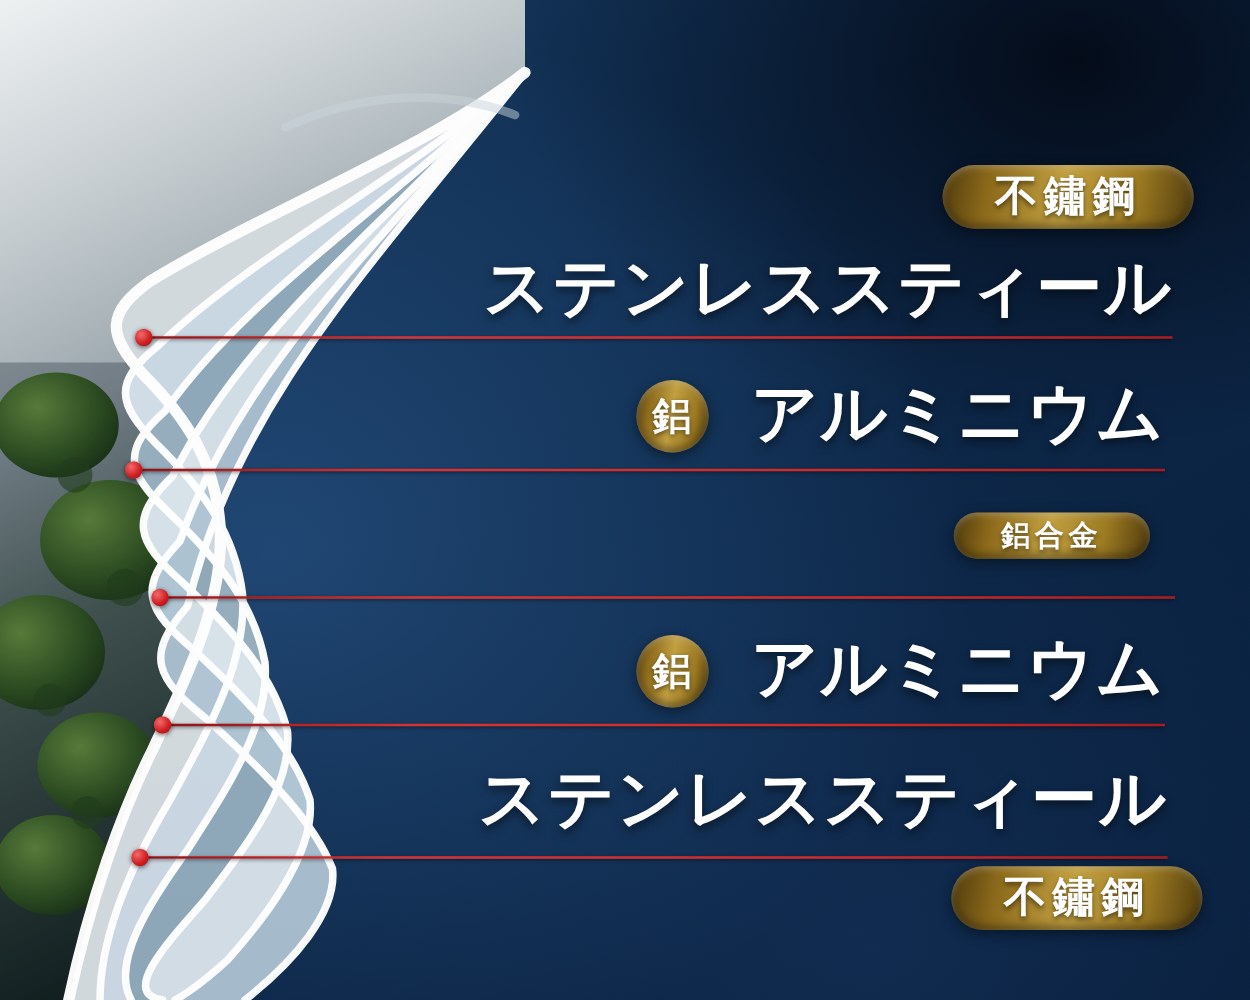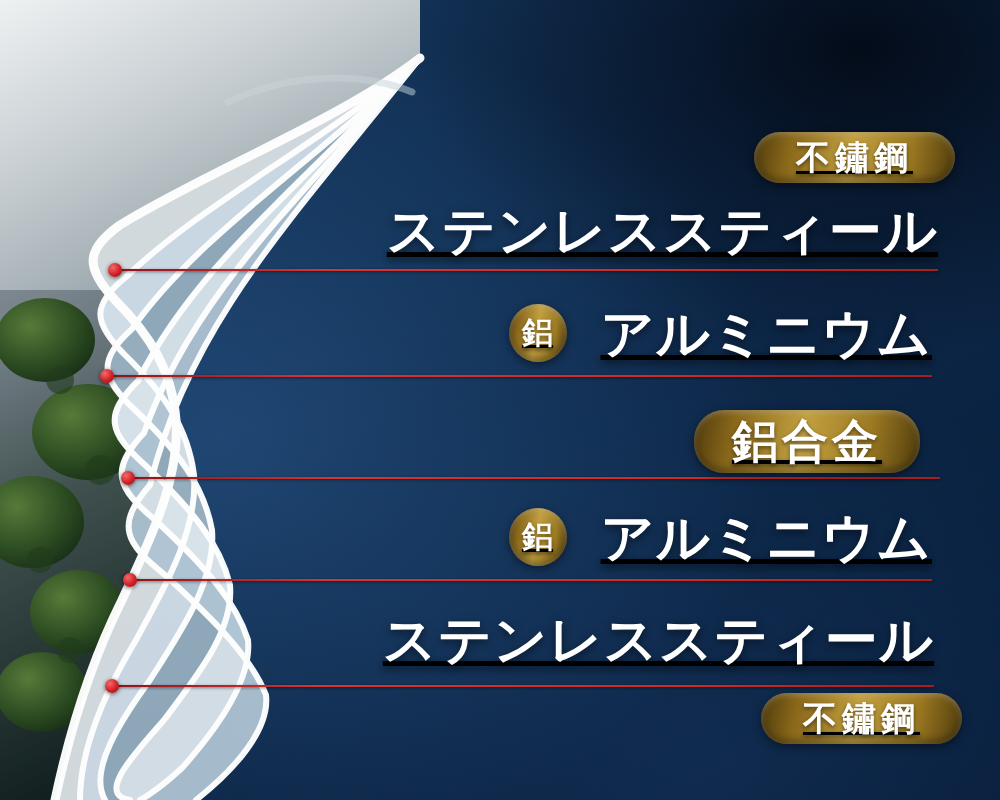--- a/index.html
+++ b/index.html
@@ -18,40 +18,40 @@
   .callout-line{
     position:absolute;height:2px;z-index:3;
     background:linear-gradient(90deg,#8e1418,#d83434 25%,#cf2a2a 70%,#a81d20);
     box-shadow:0 1px 3px rgba(0,0,0,.5);
   }
   .callout-dot{
     position:absolute;width:14px;height:14px;border-radius:50%;z-index:4;
     background:radial-gradient(circle at 35% 32%,#f26a6a,#d02024 55%,#8e1014);
     box-shadow:0 1px 4px rgba(0,0,0,.6);
   }
-  .row{position:absolute;display:flex;align-items:flex-end;z-index:5;text-decoration:underline;}
+  .row{position:absolute;display:flex;align-items:flex-start;z-index:5;}
   .layer-label{
     color:#fff;font-weight:700;font-size:53px;letter-spacing:1px;
     line-height:56px;white-space:nowrap;
     text-shadow:0 3px 8px rgba(0,0,0,.55);
     font-family:"DejaVu Sans",sans-serif;
   }
   .gold{
     color:#fff;
     background:linear-gradient(100deg,#4e3a0c 0%,#8a681a 18%,#c2a040 48%,#9c7a22 76%,#4e3a0c 100%);
     box-shadow:inset 0 2px 6px rgba(255,255,255,.28), inset 0 -3px 8px rgba(0,0,0,.45), 0 3px 10px rgba(0,0,0,.45);
     font-family:"DejaVu Serif",serif;
     text-shadow:0 2px 4px rgba(0,0,0,.5);
   }
   .gold-pill{
     border-radius:30px;
     font-size:34px;letter-spacing:5px;font-weight:700;
     padding:7px 42px;line-height:1.1;white-space:nowrap;
   }
-  .gold-pill.alloy{font-size:46px;padding:6px 38px;letter-spacing:4px;}
+  .gold-pill.alloy{font-size:23px;padding:6px 38px;letter-spacing:4px;}
   .gold-circle{
     width:58px;height:58px;border-radius:50%;
     display:flex;align-items:center;justify-content:center;
     font-size:31px;font-weight:700;
   }
   .gap-sm{margin-right:34px;}
   .gap-xs{margin-right:22px;}
 </style>
 </head>
 <body>

